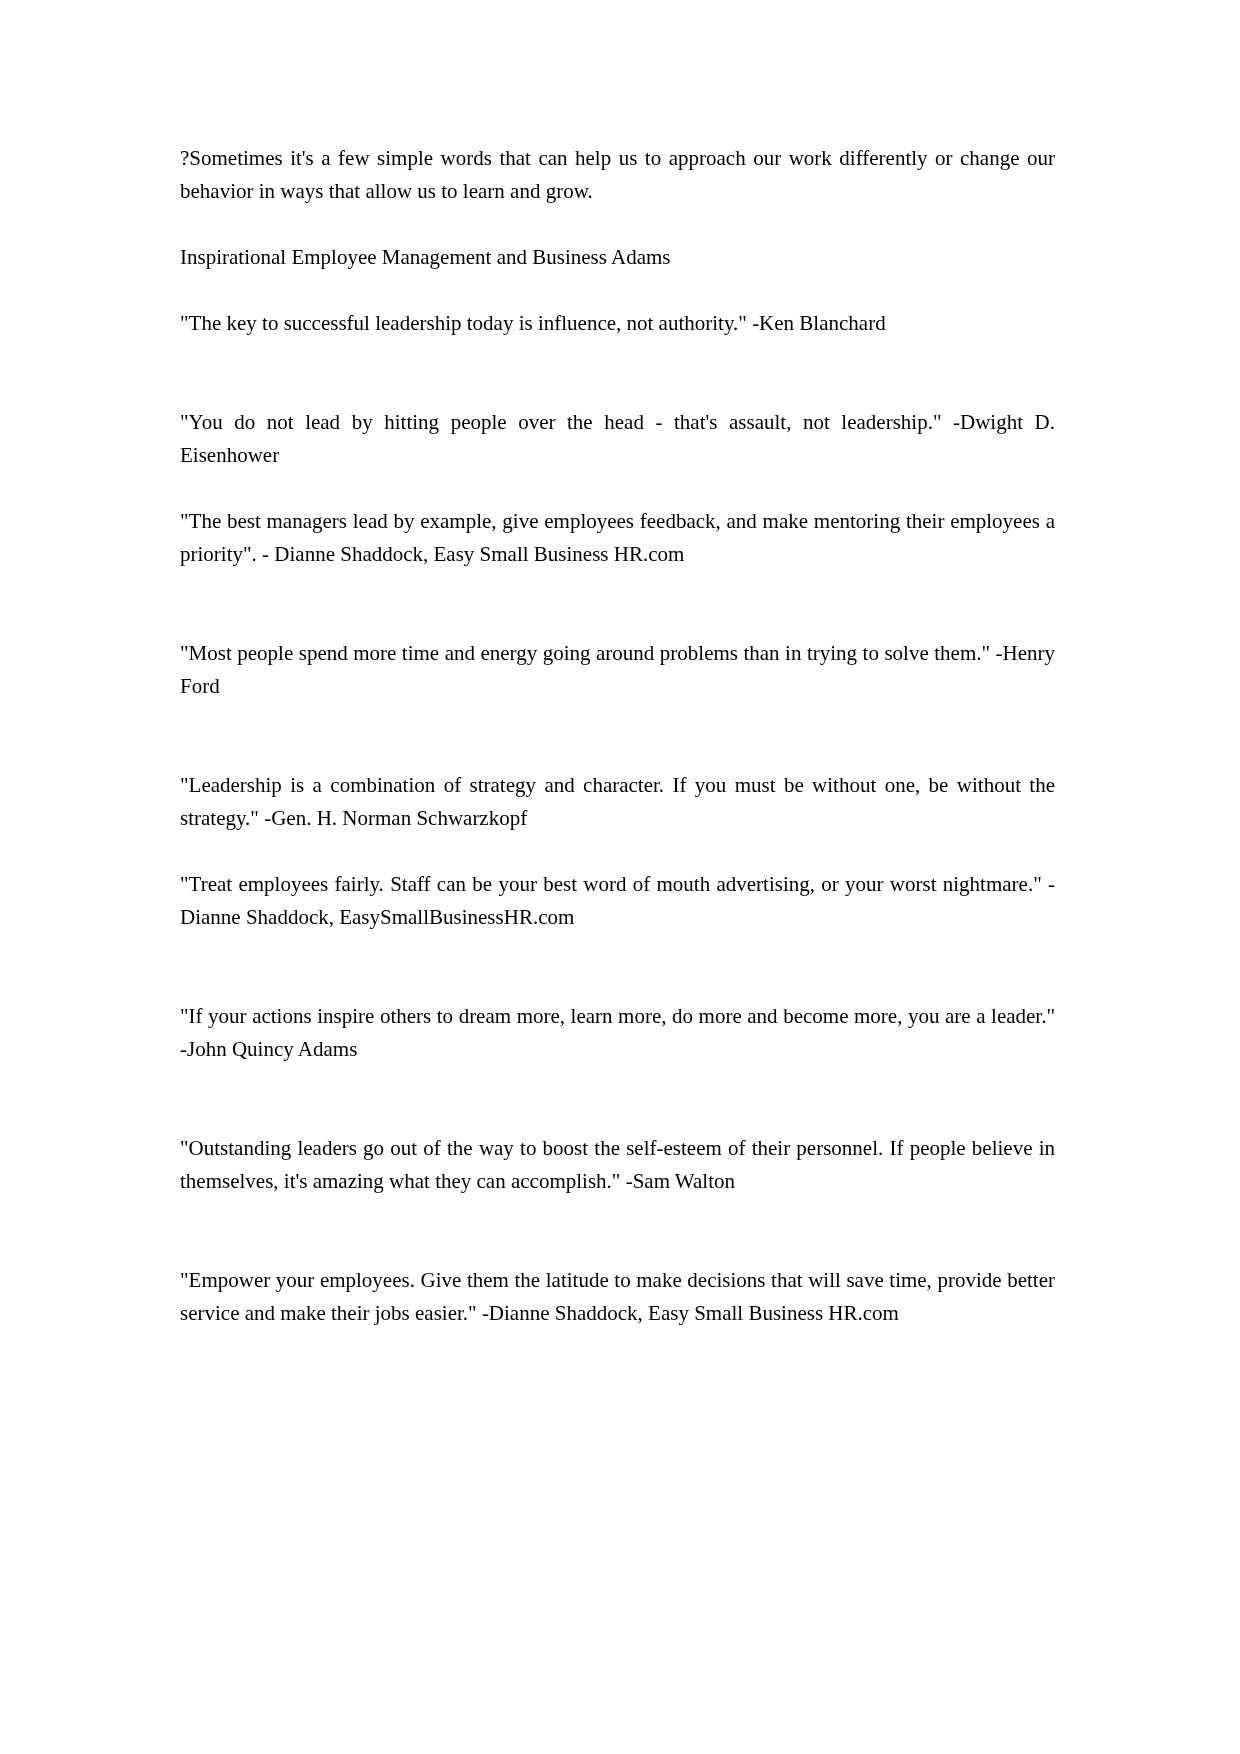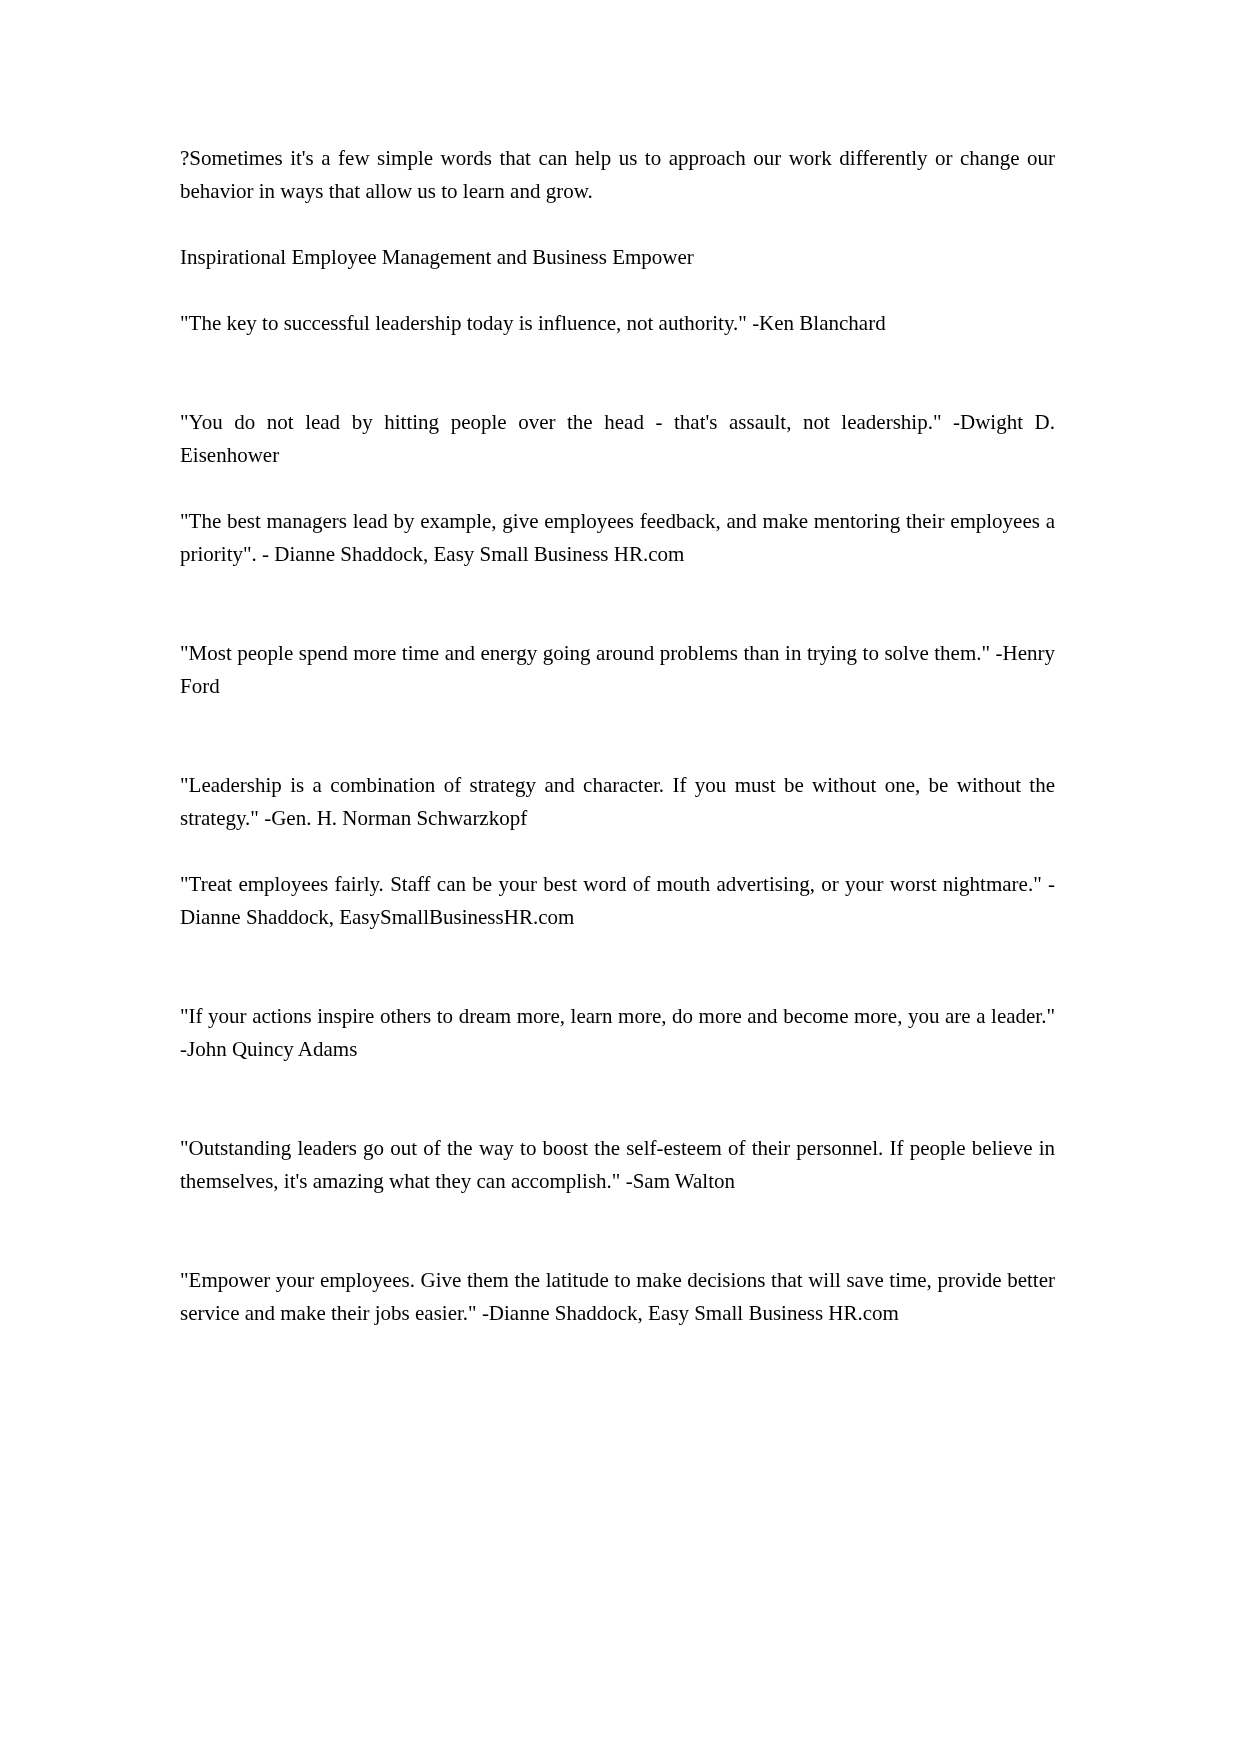--- a/index.html
+++ b/index.html
@@ -32,21 +32,21 @@
   }
   .heading {
     text-align: left;
   }
 </style>
 </head>
 <body>
 
 <div class="page">
   <p class="para">?Sometimes it's a few simple words that can help us to approach our work differently or change our behavior in ways that allow us to learn and grow.</p>
-  <p class="para heading">Inspirational Employee Management and Business Empower</p>
+  <p class="para heading">Inspirational Employee Management and Business Adams</p>
   <p class="para gap-2">"The key to successful leadership today is influence, not authority." -Ken Blanchard</p>
   <p class="para">"You do not lead by hitting people over the head - that's assault, not leadership." -Dwight D. Eisenhower</p>
   <p class="para gap-2">"The best managers lead by example, give employees feedback, and make mentoring their employees a priority". - Dianne Shaddock, Easy Small Business HR.com</p>
   <p class="para gap-2">"Most people spend more time and energy going around problems than in trying to solve them." -Henry Ford</p>
   <p class="para">"Leadership is a combination of strategy and character. If you must be without one, be without the strategy." -Gen. H. Norman Schwarzkopf</p>
   <p class="para gap-2">"Treat employees fairly. Staff can be your best word of mouth advertising, or your worst nightmare." -Dianne Shaddock, EasySmallBusinessHR.com</p>
   <p class="para gap-2">"If your actions inspire others to dream more, learn more, do more and become more, you are a leader." -John Quincy Adams</p>
   <p class="para gap-2">"Outstanding leaders go out of the way to boost the self-esteem of their personnel. If people believe in themselves, it's amazing what they can accomplish." -Sam Walton</p>
   <p class="para last">"Empower your employees. Give them the latitude to make decisions that will save time, provide better service and make their jobs easier." -Dianne Shaddock, Easy Small Business HR.com</p>
 </div>

